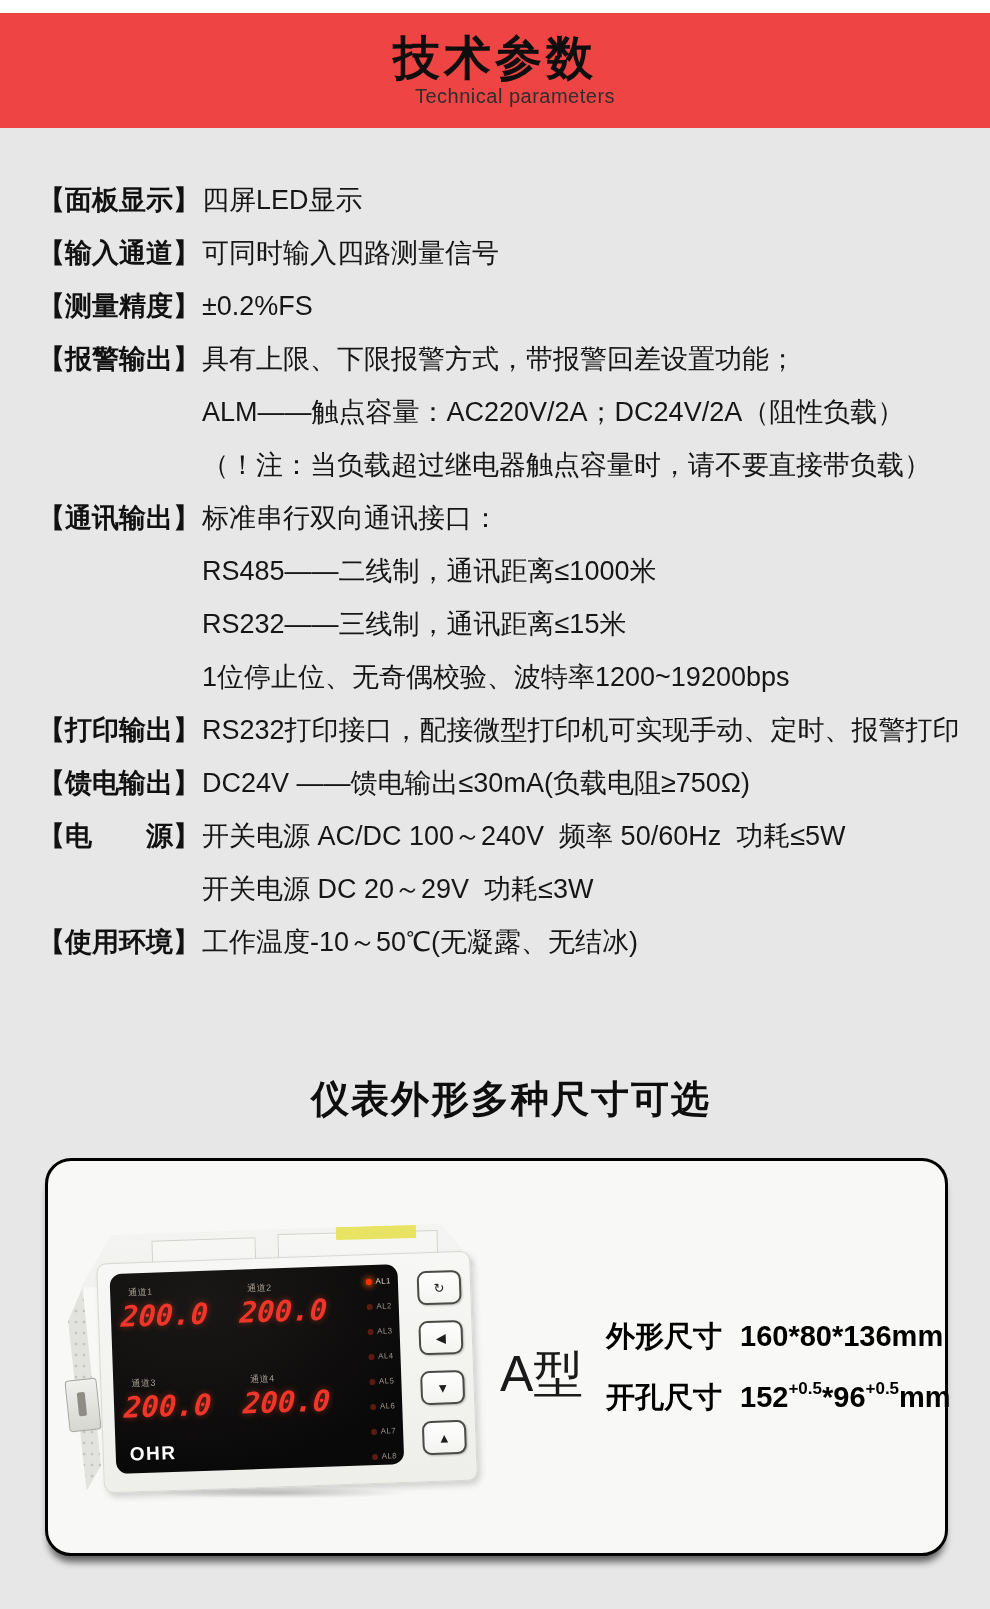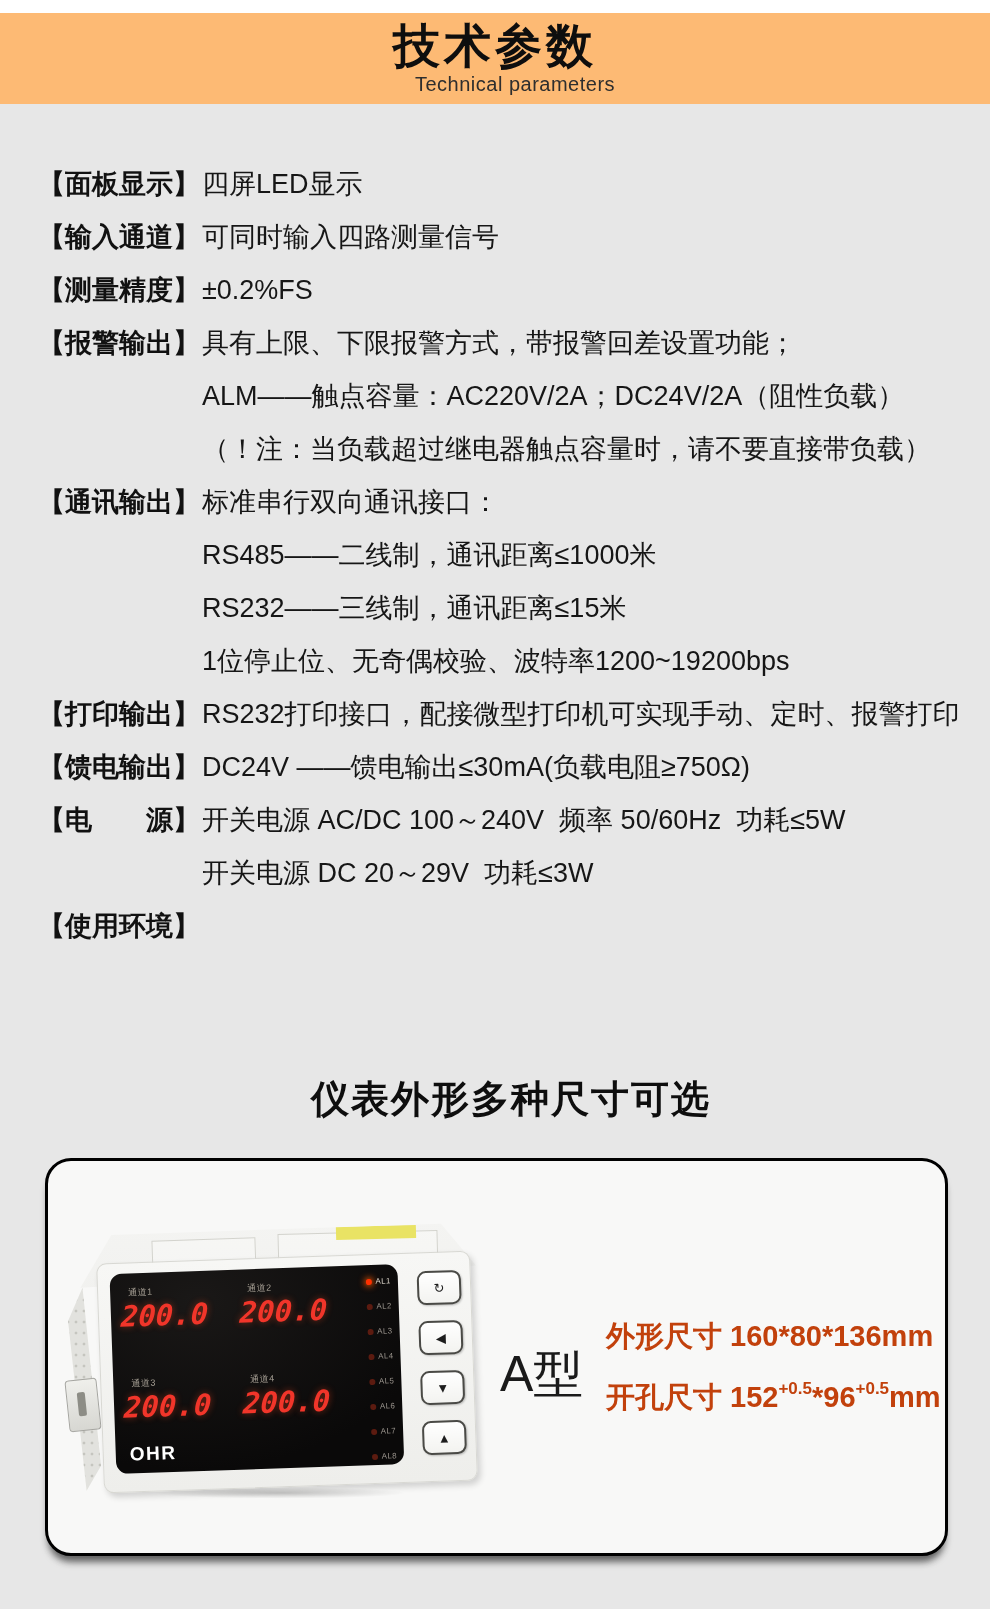--- a/index.html
+++ b/index.html
@@ -5,44 +5,44 @@
   html,body{margin:0;padding:0;}
   body{background:#d9d9d9;}
   .page{
     position:relative;width:990px;height:1609px;margin:0 auto;
     background:#e7e7e7;overflow:hidden;
     font-family:"Liberation Sans",sans-serif;color:#151515;
   }
   
   .topstrip{position:absolute;left:0;top:0;width:100%;height:13px;background:#ffffff;}
   .band{
-    position:absolute;left:0;top:13px;width:100%;height:91px;background:#fdba74;
+    position:absolute;left:0;top:13px;width:100%;height:115px;background:#ef4444;
     display:flex;flex-direction:column;align-items:center;justify-content:center;
   }
   .band h1{margin:0;font-size:47px;font-weight:700;color:#0e0e0e;letter-spacing:4px;line-height:1.05;}
   .band .sub{font-size:20px;color:#2e2e2e;letter-spacing:0.5px;margin-top:3px;margin-left:40px;}
   
   .specs{position:absolute;left:38px;top:170px;width:930px;}
-  .spec-row{display:flex;align-items:baseline;margin-bottom:24px;line-height:29px;font-size:27px;}
+  .spec-row{display:flex;align-items:baseline;margin-bottom:24px;line-height:29px;font-size:27px;margin-top:16px;}
   .spec-label{flex:none;width:164px;font-weight:600;color:#111;white-space:pre;}
   .spec-value{font-weight:500;color:#161616;white-space:pre-wrap;}
   
   .section-title{
     position:absolute;left:0;top:1058px;width:100%;margin:16px;text-align:center;
     font-size:38px;font-weight:700;color:#0e0e0e;letter-spacing:2px;
   }
   
   .model-card{
     position:absolute;left:45px;top:1158px;width:897px;height:392px;
     background:#f8f8f7;border:3px solid #000;border-radius:26px;
     box-shadow:0 9px 7px -3px rgba(25,25,25,.65);
   }
   .model-name{position:absolute;left:452px;top:180px;font-size:50px;font-weight:400;color:#1a1a1a;}
   .dims{position:absolute;left:558px;top:156px;}
-  .dim-line{display:flex;align-items:baseline;gap:8px;margin-bottom:21px;font-size:29px;font-weight:700;color:#c2410c;white-space:nowrap;}
+  .dim-line{display:flex;align-items:baseline;gap:18px;margin-bottom:21px;font-size:29px;font-weight:700;color:#000000;white-space:nowrap;}
   .dim-line sup{font-size:17px;font-weight:700;position:relative;top:-2px;letter-spacing:0;}
   
   .device{position:absolute;left:18px;top:60px;width:412px;height:278px;}
   .dev-shadow{position:absolute;left:34px;bottom:-2px;width:360px;height:16px;
     background:radial-gradient(50% 50% at 50% 50%,rgba(0,0,0,.20),rgba(0,0,0,0) 70%);}
   .dev-top{position:absolute;inset:0;clip-path:polygon(3.5% 24%,11% 5%,91% 1%,99.5% 16%);
     background:linear-gradient(180deg,#f4f4f2 0%,#eaeae7 90%);}
   .top-plate{position:absolute;border:1px solid #d3d3cd;background:rgba(255,255,255,.25);}
   .tp1{left:86px;top:18px;width:102px;height:34px;transform:rotate(-2deg);}
   .tp2{left:212px;top:11px;width:158px;height:40px;transform:rotate(-1.5deg);}
@@ -143,20 +143,21 @@
       <div class="spec-row">
         <span class="spec-label">【电　　源】</span>
         <span class="spec-value">开关电源 AC/DC 100～240V  频率 50/60Hz  功耗≤5W</span>
       </div>
       <div class="spec-row">
         <span class="spec-label"></span>
         <span class="spec-value">开关电源 DC 20～29V  功耗≤3W</span>
       </div>
       <div class="spec-row">
         <span class="spec-label">【使用环境】</span>
+        <span class="spec-value">工作温度-10～50℃(无凝露、无结冰)</span>
       </div>
     </section>
 
   <h2 class="section-title">仪表外形多种尺寸可选</h2>
 
   <div class="model-card">
 
     <div class="device">
       <div class="dev-shadow"></div>
       <div class="dev-top">

